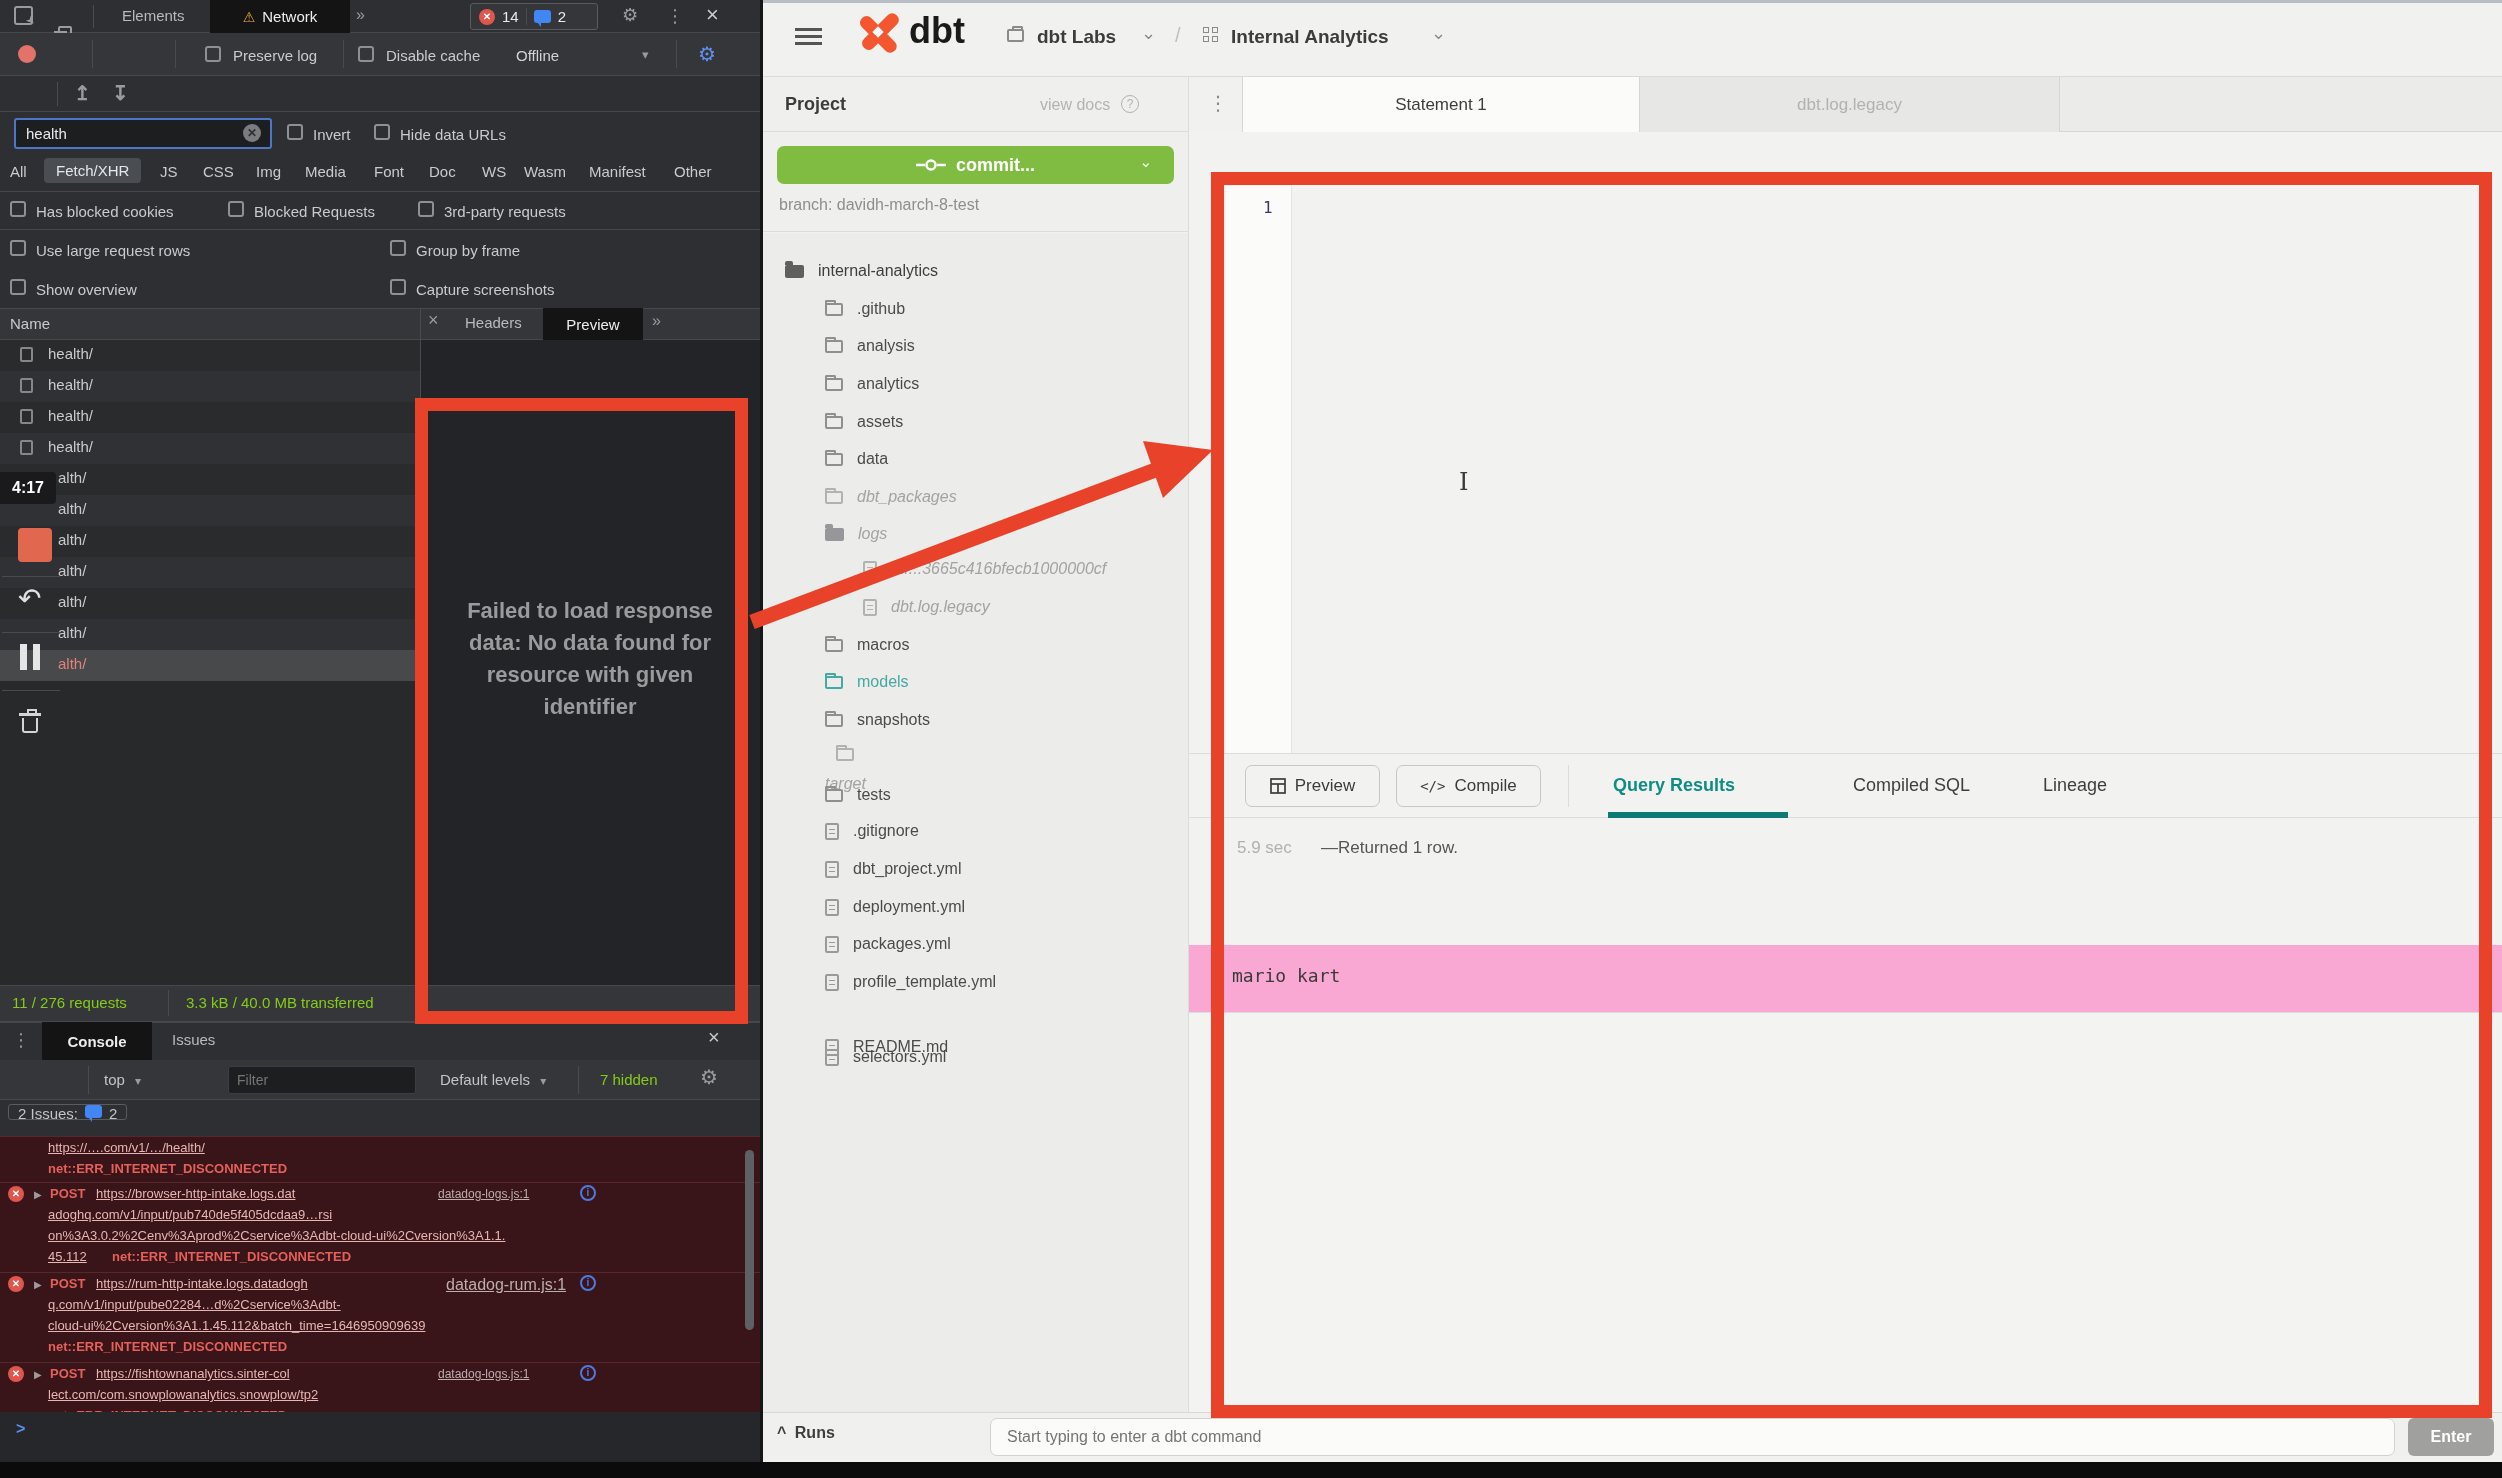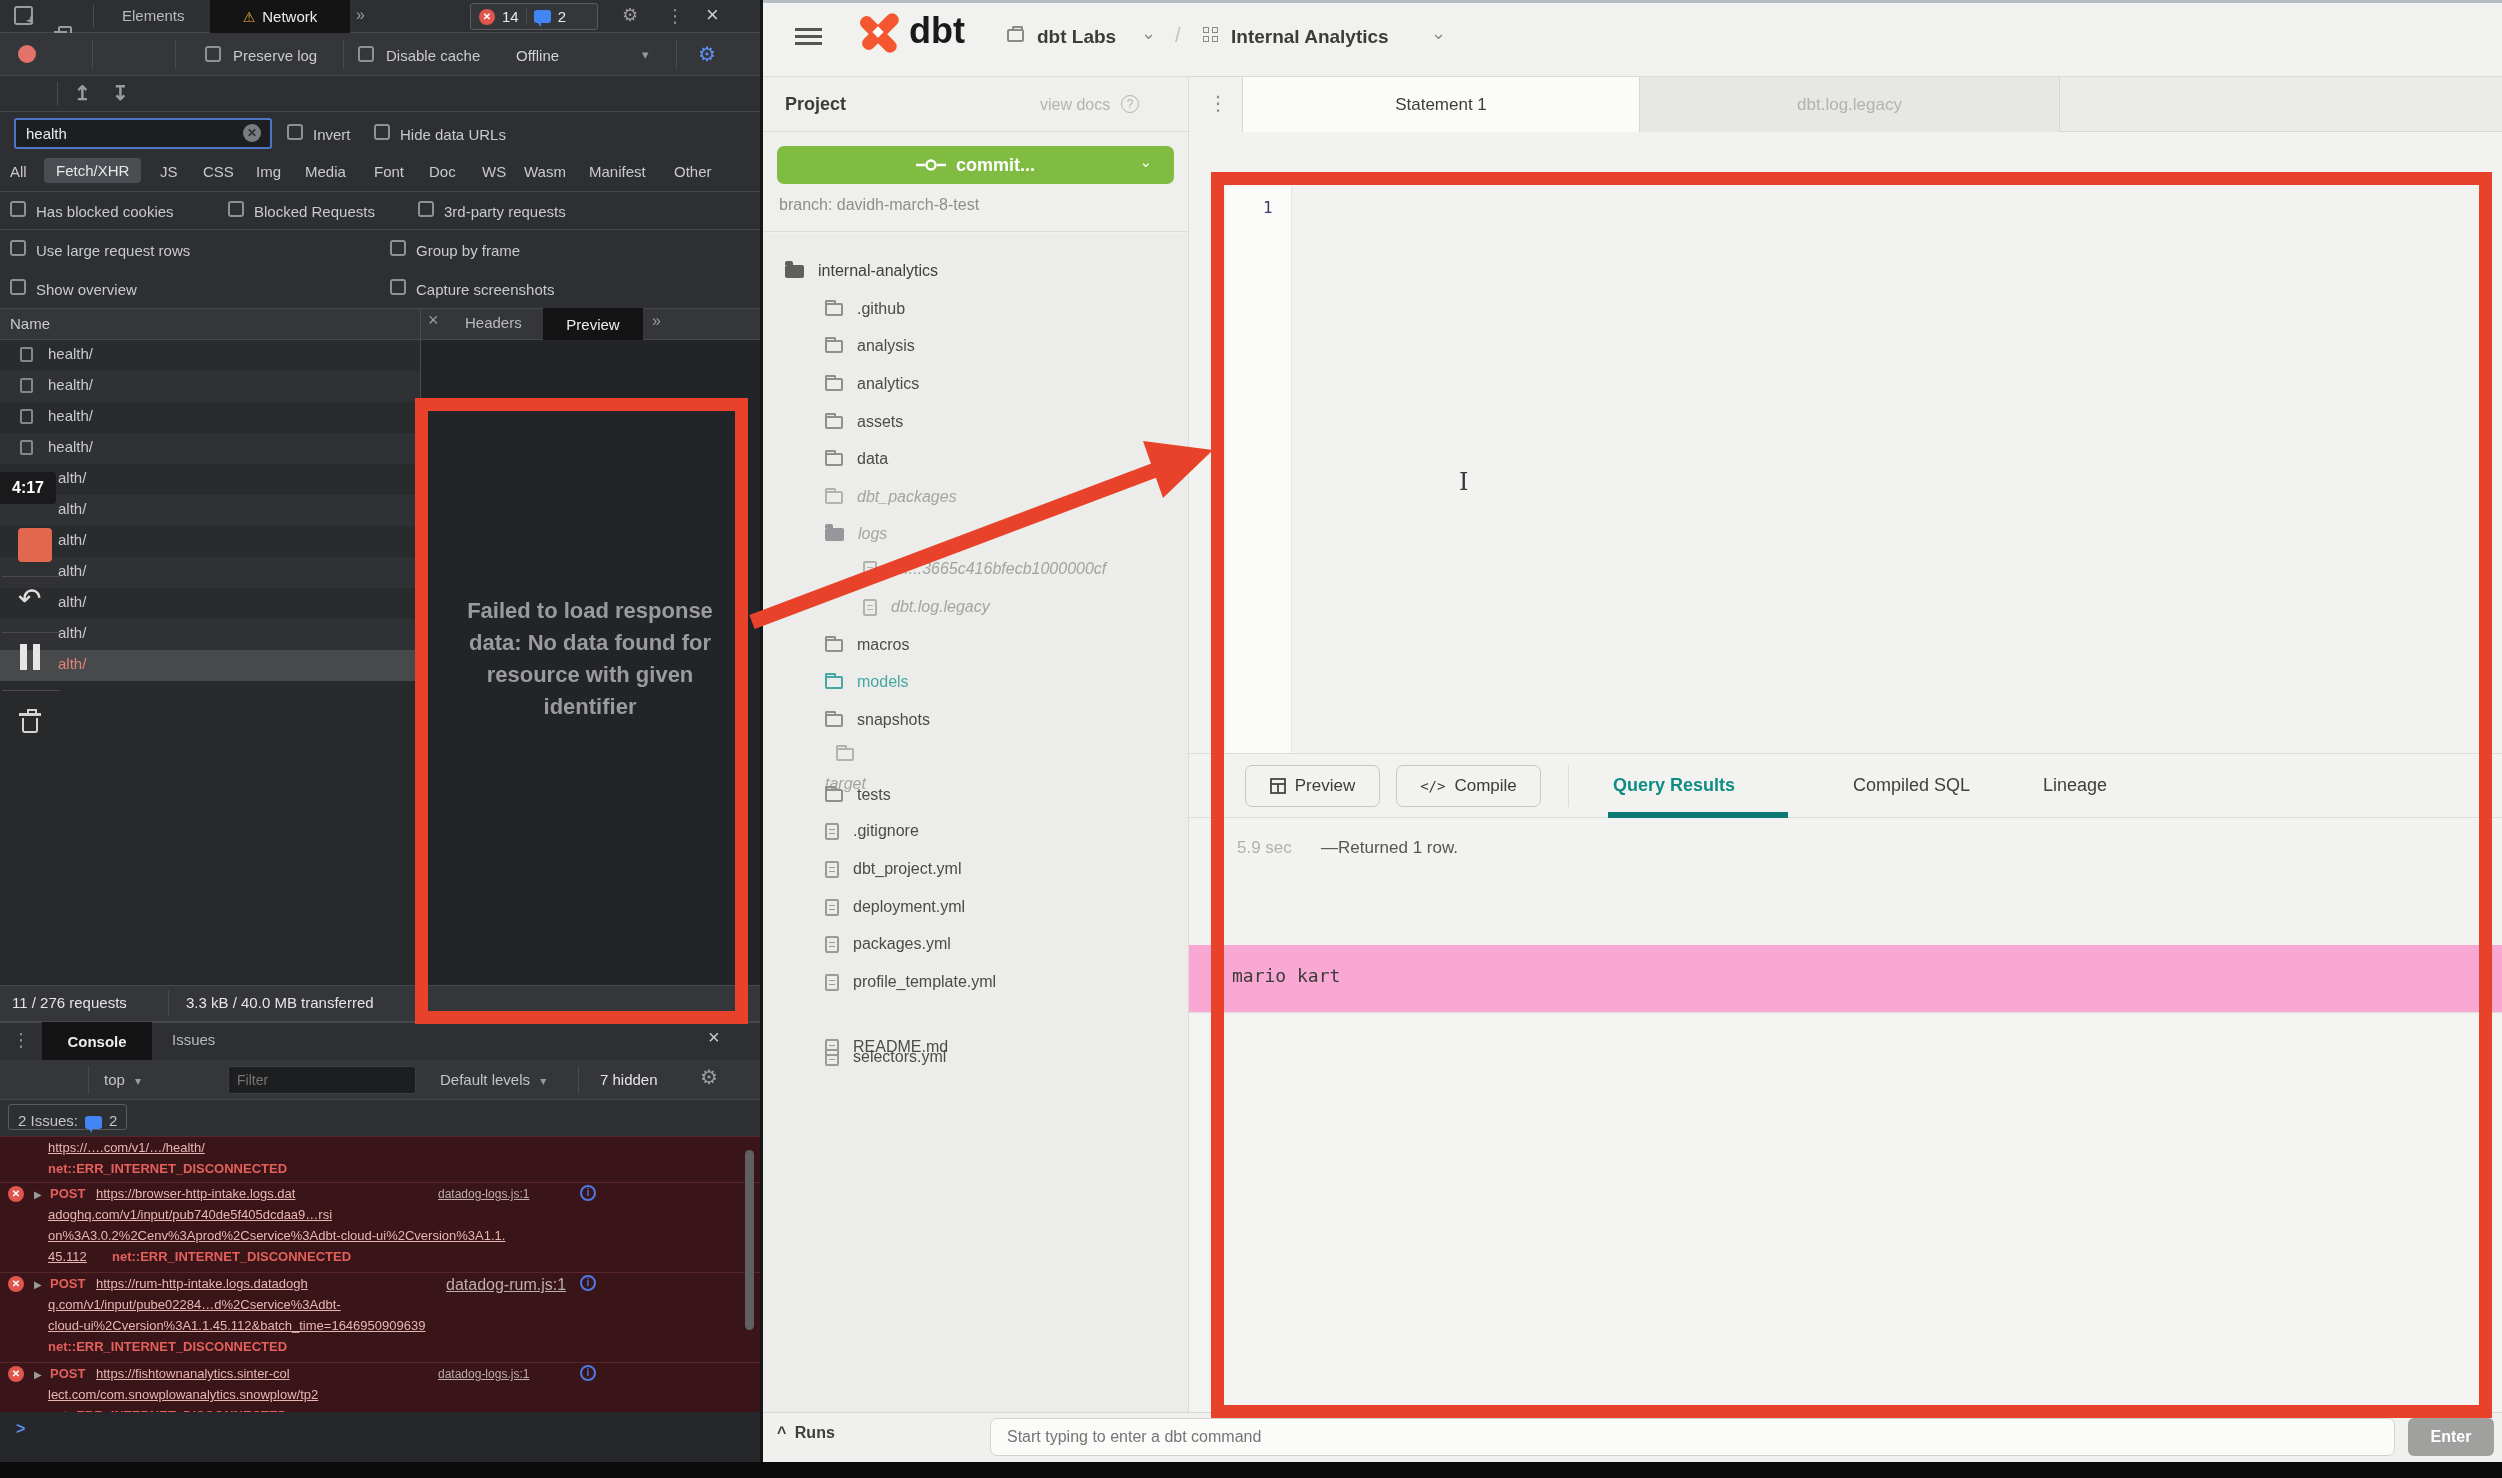--- a/index.html
+++ b/index.html
@@ -2,21 +2,21 @@
 <html><head>
 <meta charset="utf-8">
 <style>
   html,body{margin:0;padding:0;background:#0b0b0b;}
   *{box-sizing:border-box;font-family:"Liberation Sans",sans-serif;}
   #root{position:relative;width:2502px;height:1478px;overflow:hidden;background:#28292b;}
   .abs{position:absolute;}
   .mono{font-family:"DejaVu Sans Mono","Liberation Mono",monospace;}
   
   .dvt{color:#c9cacb;font-size:15px;}
-  .dim{color:#e5e5e5;}
+  .dim{color:#84cc16;}
   .vsep{width:1px;background:#4a4b4e;}
   .cb{width:16px;height:16px;border:2px solid #8f9092;border-radius:3px;background:transparent;}
   .row-stripe-a{background:#2a2b2d;}
   .row-stripe-b{background:#303134;}
   .tabbar{background:#2e2f33;border-bottom:1px solid #47484b;}
   .toolbar{background:#35363a;border-bottom:1px solid #47484b;}
   .panelbg{background:#28292b;}
   .icon-rec{width:18px;height:18px;border-radius:50%;background:#e2726a;}
   .icon-block{width:16px;height:16px;border:2px solid #9a9b9d;border-radius:50%;position:relative;}
   .icon-block::before{content:'';position:absolute;left:-1px;top:5px;width:15px;height:2px;background:#9a9b9d;transform:rotate(45deg);}
@@ -251,21 +251,21 @@
     <input class="abs con-input" style="left: 228px; top: 1066px; width: 188px; height: 28px;" placeholder="Filter">
     <div class="abs" style="left:440px;top:1071px;color:#c3c4c6;">
       <span>Default levels</span>
       <span style="color:#9a9b9d;font-size:12px;margin-left:6px;">▾</span>
     </div>
     <div class="abs vsep" style="left:578px;top:1066px;height:28px;"></div>
     <div class="abs dim" style="left:600px;top:1071px;">7 hidden</div>
     <div class="abs icon-gear" style="left:700px;top:1068px;font-size:20px;">⚙</div>
 
     <div class="abs" style="left:0;top:1100px;width:763px;height:36px;background:#2e2f33;"></div>
-    <div class="abs" style="left:8px;top:1104px;height:26px;border:1px solid #5a5b5e;border-radius:3px;display:flex;align-items:flex-end;gap:7px;padding:0 9px;">
+    <div class="abs" style="left:8px;top:1104px;height:16px;border:1px solid #5a5b5e;border-radius:3px;display:flex;align-items:flex-start;gap:7px;padding:0 9px;">
       <span style="color:#c3c4c6;">2 Issues:</span>
       <span class="chatic"></span>
       <span style="color:#c3c4c6;">2</span>
     </div>
 
     <div class="abs mono" style="left:0;top:1136px;width:763px;height:276px;background:#2a2b2e;font-size:13px;line-height:21px;">
       <div class="errblock" style="position:relative;height:46px;">
         <span class="errlink" style="position:absolute;left:48px;top:0;">https://….com/v1/…/health/</span>
         <span class="errtxt" style="position:absolute;left:48px;top:21px;font-weight:bold;">net::ERR_INTERNET_DISCONNECTED</span>
       </div>

